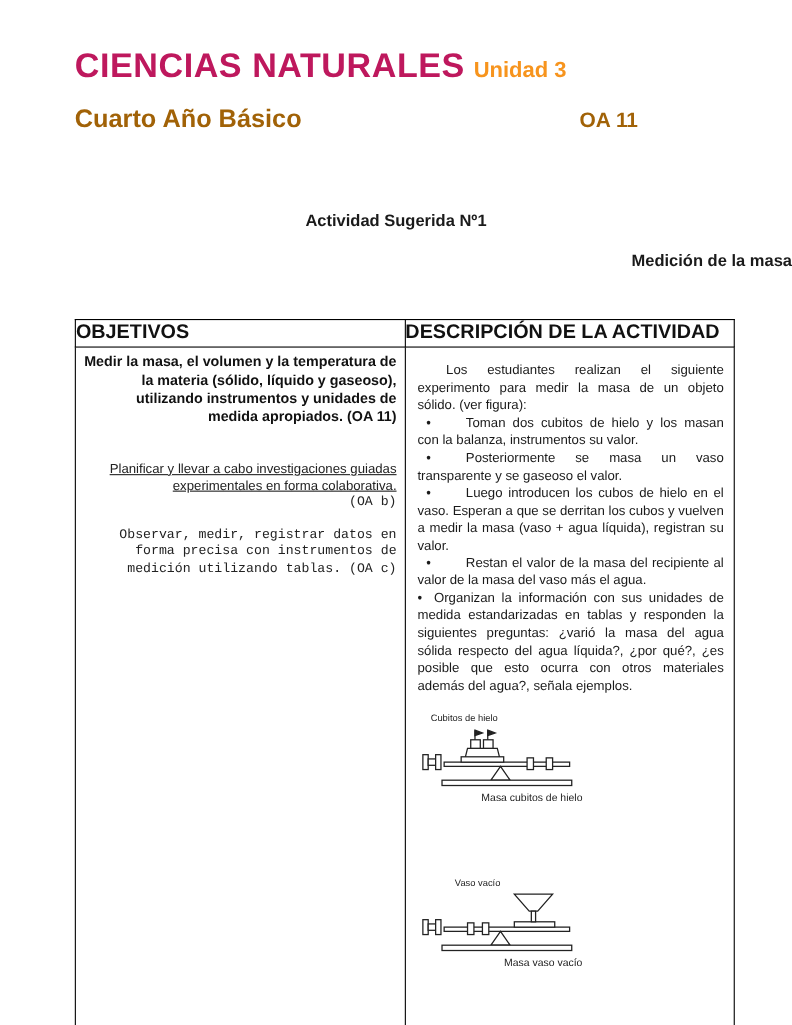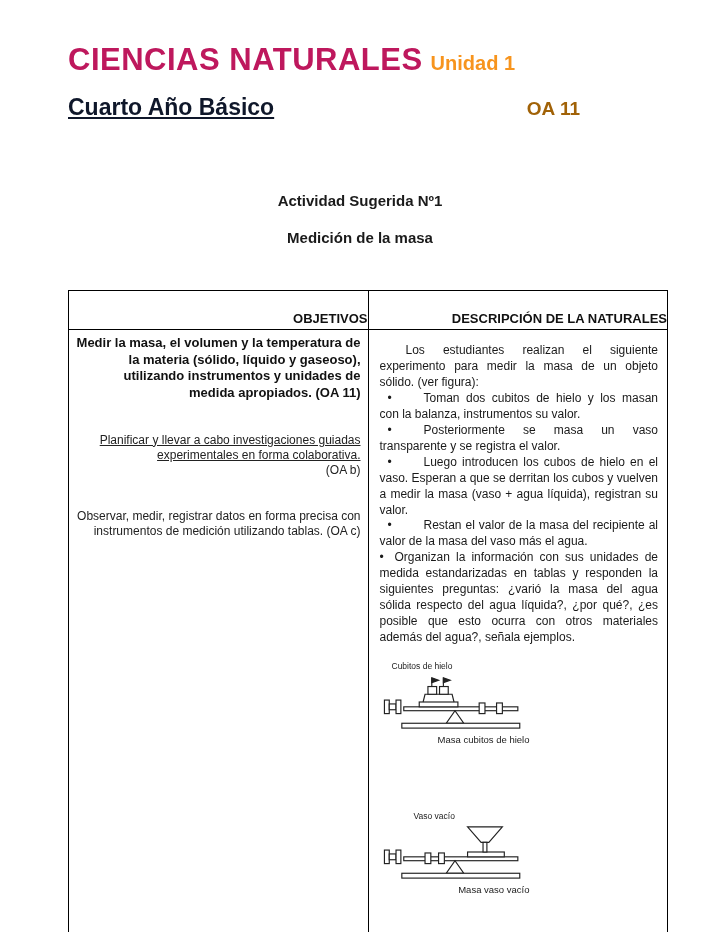--- a/index.html
+++ b/index.html
@@ -10,46 +10,46 @@
     background:#ffffff; overflow:hidden; color:#1a1a1a;
   }
 
   
   .doc-header { position:absolute; left:68px; top:42px; width:600px; }
   .title-line { white-space:nowrap; }
   .title-main { font-size:31px; font-weight:bold; color:#be185d; letter-spacing:0.5px; }
   .title-unit { font-size:20px; font-weight:bold; color:#F7941D; margin-left:8px; }
   .subtitle-line { display:flex; justify-content:space-between; align-items:baseline;
                    margin-top:16px; padding-right:88px; }
-  .grade-title { font-size:23px; font-weight:bold; color:#0f172a;text-decoration:underline; }
+  .grade-title { font-size:23px; font-weight:bold; color:#a16207; }
   .oa-badge { font-size:19px; font-weight:bold; color:#a16207; }
 
   
   .activity-heading { position:absolute; top:192px; left:0; width:720px; text-align:center; }
   .activity-heading .ah { font-size:15px; font-weight:bold; color:#1a1a1a; }
-  .activity-heading .ah + .ah { margin-top:20px; }
+  .activity-heading .ah + .ah { margin-top:20px;text-align:right; }
 
   
   table.main-table {
     position:absolute; left:68px; top:290px; width:600px; height:572px;
     border-collapse:collapse; table-layout:fixed;
   }
   .main-table th, .main-table td { border:1.5px solid #000; }
-  .main-table th { font-size:13px; font-weight:bold; text-align:right;
-                   height:21px; padding:20px 0 3px; color:#111; }
+  .main-table th { font-size:18px; font-weight:bold; text-align:left;
+                   height:21px; padding:0 0 3px; color:#111; }
   .main-table td { vertical-align:top; }
   td.obj-cell { width:256px; padding:5px 7px 0 6px;text-align:right; }
   td.desc-cell { padding:7px 9px 0 11px; }
 
   
   .obj-main { font-size:13px; font-weight:bold; line-height:1.28; color:#111; }
   .obj-p { font-size:12px; line-height:1.27; color:#222; }
   .obj-p.first { margin-top:31px;text-decoration:underline; }
-  .obj-ref { font-size:12px; line-height:1.27; color:#222; }
-  .obj-p.second { margin-top:31px; }
+  .obj-ref { font-size:12px; line-height:1.27; color:#222;font-family:Liberation Mono, monospace; }
+  .obj-p.second { margin-top:15px;font-family:Liberation Mono, monospace; }
 
   
   .desc-p { font-size:12px; line-height:1.33; text-align:justify; color:#1a1a1a; }
   .intro-p { text-indent:26px; margin-top:6px; }
   .bullet-marker { display:inline-block; width:44px; padding-left:8px; }
   .bullet-para.tight .bullet-marker { width:15px; padding-left:0; }
 
   
   .figure-block { margin-top:15px; overflow:hidden; width:100%; }
   .figure-row { display:flex;flex-direction:column; }
@@ -62,55 +62,55 @@
   .scale-item:nth-child(3) .scale-caption { padding-left:4px; }
   .scale-svg { display:block; }
 </style>
 </head>
 <body>
 
 <div class="page">
 
   <div class="doc-header">
     <div class="title-line">
-      <span class="title-main">CIENCIAS NATURALES</span><span class="title-unit">Unidad 1</span>
+      <span class="title-main">CIENCIAS NATURALES</span><span class="title-unit">Unidad 3</span>
     </div>
     <div class="subtitle-line">
       <span class="grade-title">Cuarto Año Básico</span>
       <span class="oa-badge">OA 11</span>
     </div>
   </div>
 
   <div class="activity-heading">
     <p class="ah">Actividad Sugerida Nº1</p>
     <p class="ah">Medición de la masa</p>
   </div>
 
   <table class="main-table">
     <thead>
       <tr>
         <th>OBJETIVOS</th>
-        <th>DESCRIPCIÓN DE LA NATURALES</th>
+        <th>DESCRIPCIÓN DE LA ACTIVIDAD</th>
       </tr>
     </thead>
     <tbody>
       <tr>
 
         <td class="obj-cell">
           <p class="obj-main">Medir la masa, el volumen y la temperatura de la materia (sólido, líquido y gaseoso), utilizando instrumentos y unidades de medida apropiados. (OA 11)</p>
           <p class="obj-p first">Planificar y llevar a cabo investigaciones guiadas experimentales en forma colaborativa.</p>
           <div class="obj-ref">(OA b)</div>
           <p class="obj-p second">Observar, medir, registrar datos en forma precisa con instrumentos de medición utilizando tablas. (OA c)</p>
         </td>
 
         <td class="desc-cell">
           <p class="desc-p intro-p">Los estudiantes realizan el siguiente experimento para medir la masa de un objeto sólido. (ver figura):</p>
 
           <p class="desc-p bullet-para"><span class="bullet-marker">•</span><span>Toman dos cubitos de hielo y los masan con la balanza, instrumentos su valor.</span></p>
-          <p class="desc-p bullet-para"><span class="bullet-marker">•</span><span>Posteriormente se masa un vaso transparente y se registra el valor.</span></p>
+          <p class="desc-p bullet-para"><span class="bullet-marker">•</span><span>Posteriormente se masa un vaso transparente y se gaseoso el valor.</span></p>
           <p class="desc-p bullet-para"><span class="bullet-marker">•</span><span>Luego introducen los cubos de hielo en el vaso. Esperan a que se derritan los cubos y vuelven a medir la masa (vaso + agua líquida), registran su valor.</span></p>
           <p class="desc-p bullet-para"><span class="bullet-marker">•</span><span>Restan el valor de la masa del recipiente al valor de la masa del vaso más el agua.</span></p>
           <p class="desc-p bullet-para tight"><span class="bullet-marker">•</span><span>Organizan la información con sus unidades de medida estandarizadas en tablas y responden la siguientes preguntas: ¿varió la masa del agua sólida respecto del agua líquida?, ¿por qué?, ¿es posible que esto ocurra con otros materiales además del agua?, señala ejemplos.</span></p>
 
           <div class="figure-block">
             <div class="figure-row">
 
               <div class="scale-item">
                 <div class="scale-label">Cubitos de hielo</div>
                 <svg class="scale-svg" width="150" height="58" viewBox="0 0 150 60">

